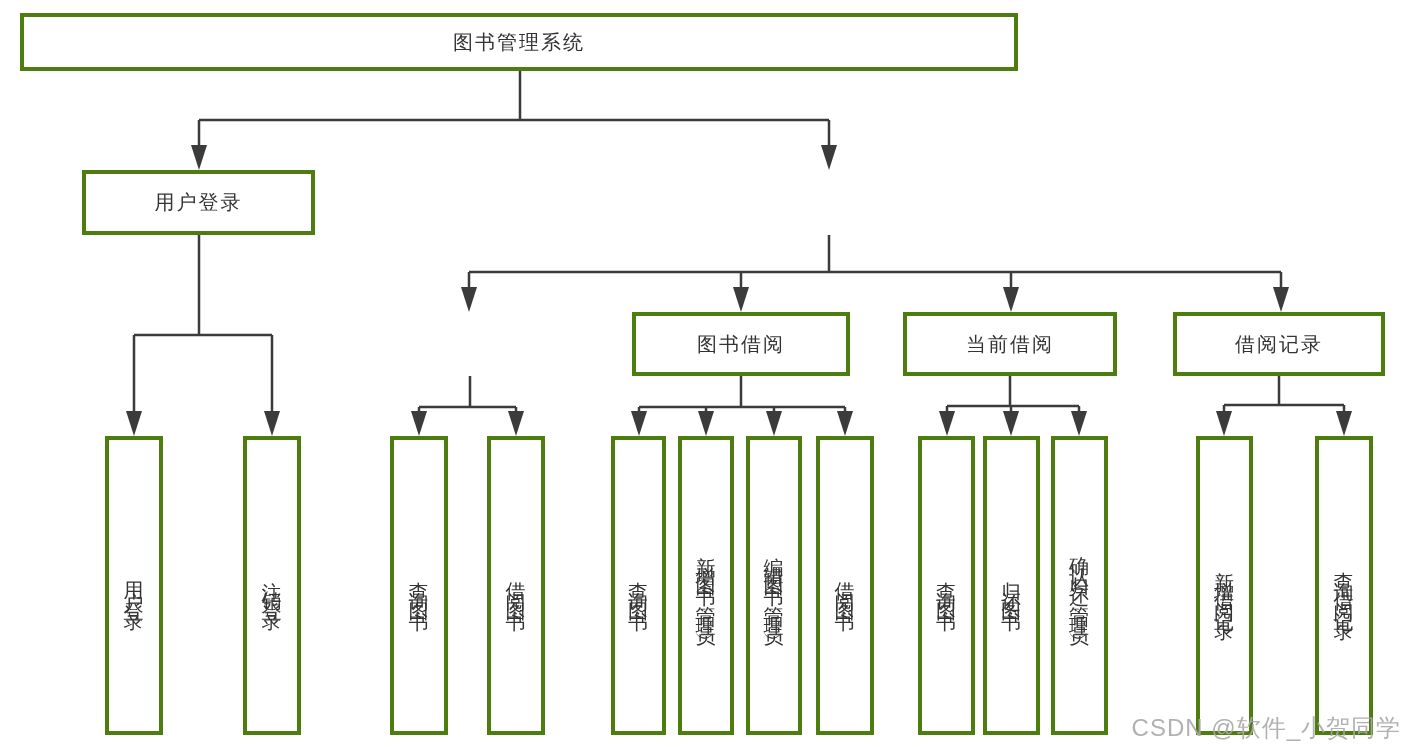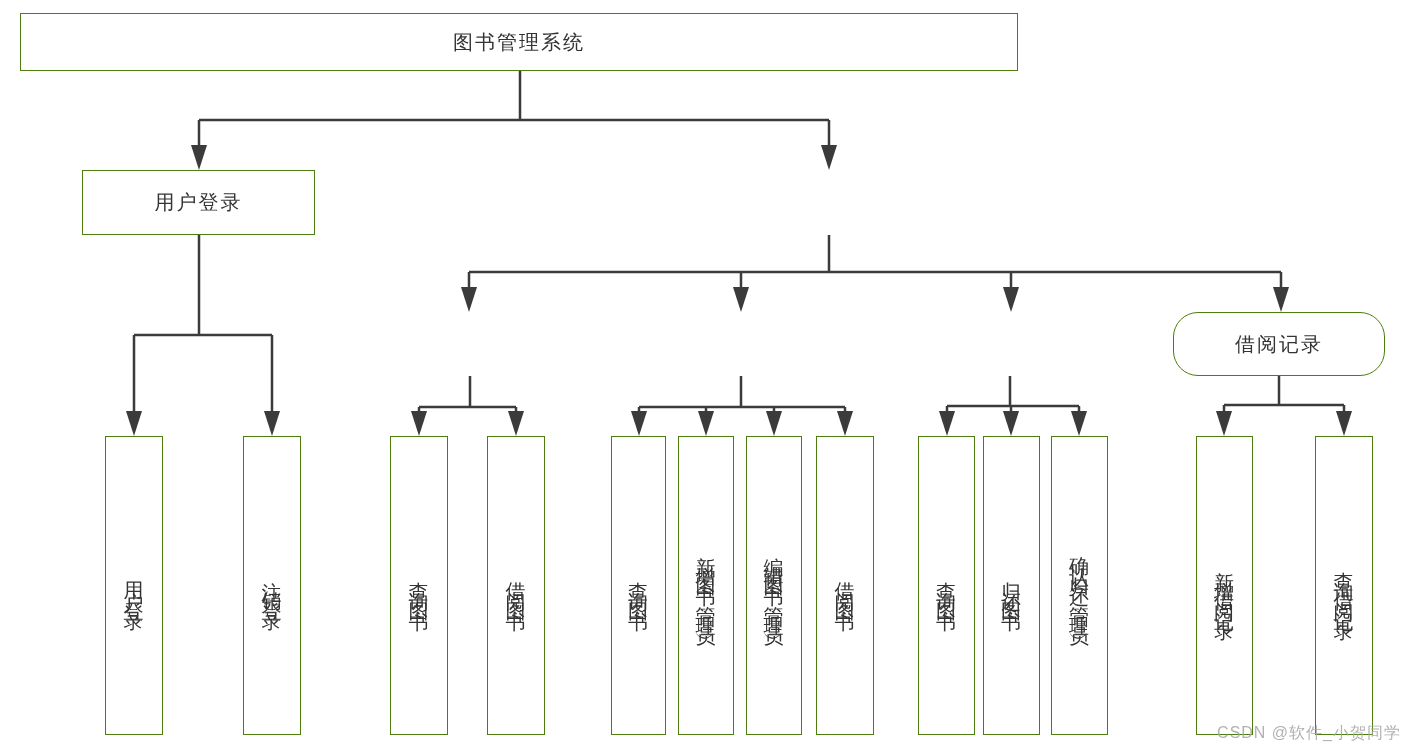--- a/index.html
+++ b/index.html
@@ -18,21 +18,21 @@
   #wires {
     position: absolute;
     left: 0; top: 0;
     width: 1405px; height: 747px;
     pointer-events: none;
   }
   .box {
     position: absolute;
     box-sizing: border-box;
     background: #ffffff;
-    border: 1px solid #4d7c0f;
+    border: 4px solid #4d7c0f;
     display: flex;
     align-items: center;
     justify-content: center;
     color: #333333;
     font-size: 20px;
     letter-spacing: 2px;
     white-space: nowrap;
     z-index: 2;
   }
   .leaf {
@@ -43,21 +43,21 @@
     text-orientation: mixed;
     letter-spacing: 10px;
     line-height: 1;
     font-size: 20px;
     color: #333333;
   }
   .watermark {
     position: absolute;
     right: 4px;
     bottom: 3px;
-    font-size: 16px;
+    font-size: 24px;
     color: rgba(168,168,168,0.9);
     letter-spacing: 1px;
     z-index: 5;
   }
 </style>
 </head>
 <body>
 
 <div id="stage">
 
@@ -94,21 +94,27 @@
   </svg>
 
   <div class="box" style="left:20px; top:13px; width:998px; height:58px;">
     <span>图书管理系统</span>
   </div>
 
   <div class="box" style="left:82px; top:170px; width:233px; height:65px;">
     <span>用户登录</span>
   </div>
 
-  <div class="box" style="left:1173px; top:312px; width:212px; height:64px;border-radius:25px;">
+  <div class="box" style="left:632px; top:312px; width:218px; height:64px;">
+    <span>图书借阅</span>
+  </div>
+  <div class="box" style="left:903px; top:312px; width:214px; height:64px;">
+    <span>当前借阅</span>
+  </div>
+  <div class="box" style="left:1173px; top:312px; width:212px; height:64px;">
     <span>借阅记录</span>
   </div>
 
   <div class="box leaf" style="left:105px; top:436px; width:58px; height:299px;">
     <span class="vtext">用户登录</span>
   </div>
   <div class="box leaf" style="left:243px; top:436px; width:58px; height:299px;">
     <span class="vtext">注销登录</span>
   </div>
 

